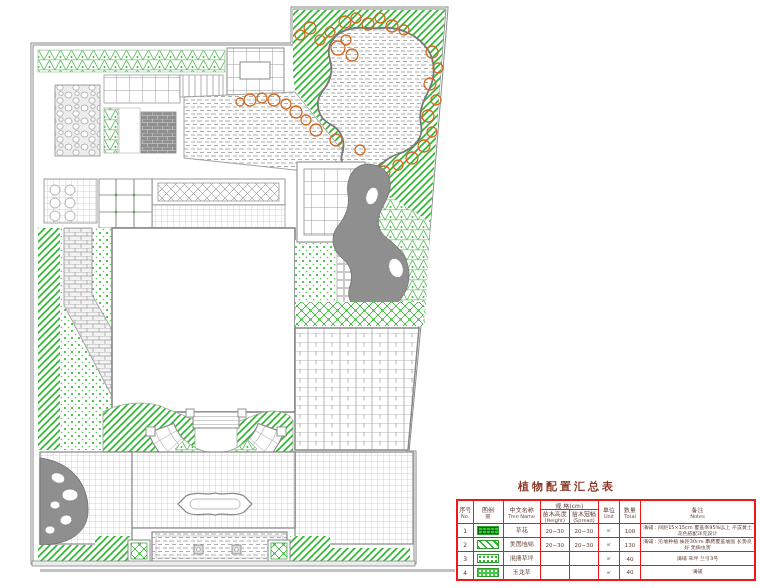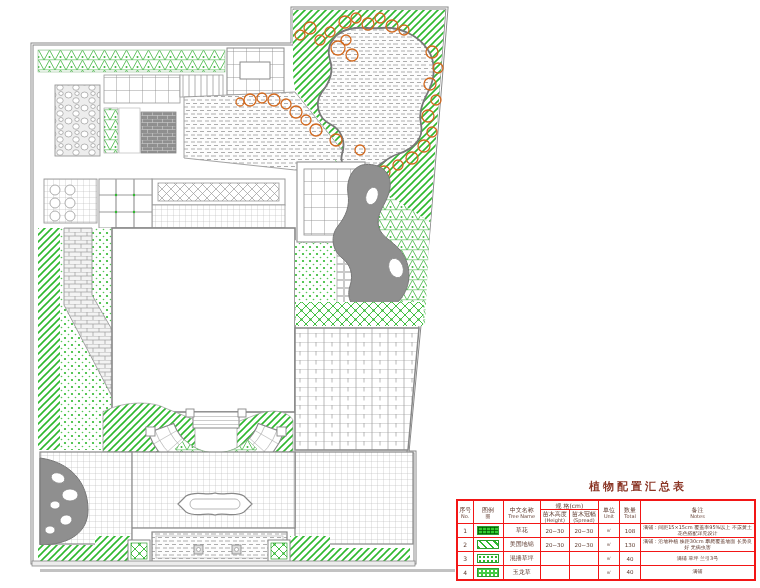--- a/index.html
+++ b/index.html
@@ -4,21 +4,21 @@
 <style>
   html,body{margin:0;padding:0;background:#fff;}
   .stage{position:relative;width:760px;height:588px;background:#fff;overflow:hidden;
          font-family:"DejaVu Sans","Liberation Sans",sans-serif;}
   .plan{position:absolute;left:0;top:0;width:460px;height:588px;}
   .plan svg{display:block;width:460px;height:588px;}
 
   
   .panel{position:absolute;left:456px;top:479px;width:302px;}
   .tbl-title{font-size:11px;font-weight:bold;letter-spacing:3px;color:#8b3626;
-             padding-left:62px;margin-bottom:5px;white-space:nowrap;text-align:center;}
+             padding-left:62px;margin-bottom:5px;white-space:nowrap;}
   table.plant{border-collapse:collapse;table-layout:fixed;width:300px;
               border:2px solid #f21616;}
   table.plant td,table.plant th{border:1px solid #f21616;padding:0;text-align:center;
               vertical-align:middle;overflow:hidden;color:#5c372b;font-weight:normal;}
   .h-cn{display:block;font-size:6px;line-height:7px;}
   .h-en{display:block;font-size:5px;line-height:6px;color:#6b463a;}
   tr.hr1 th{height:8px;}
   tr.hr2 th{height:11px;}
   tr.dr{height:14px;}
   td.c-no{font-size:6px;}

